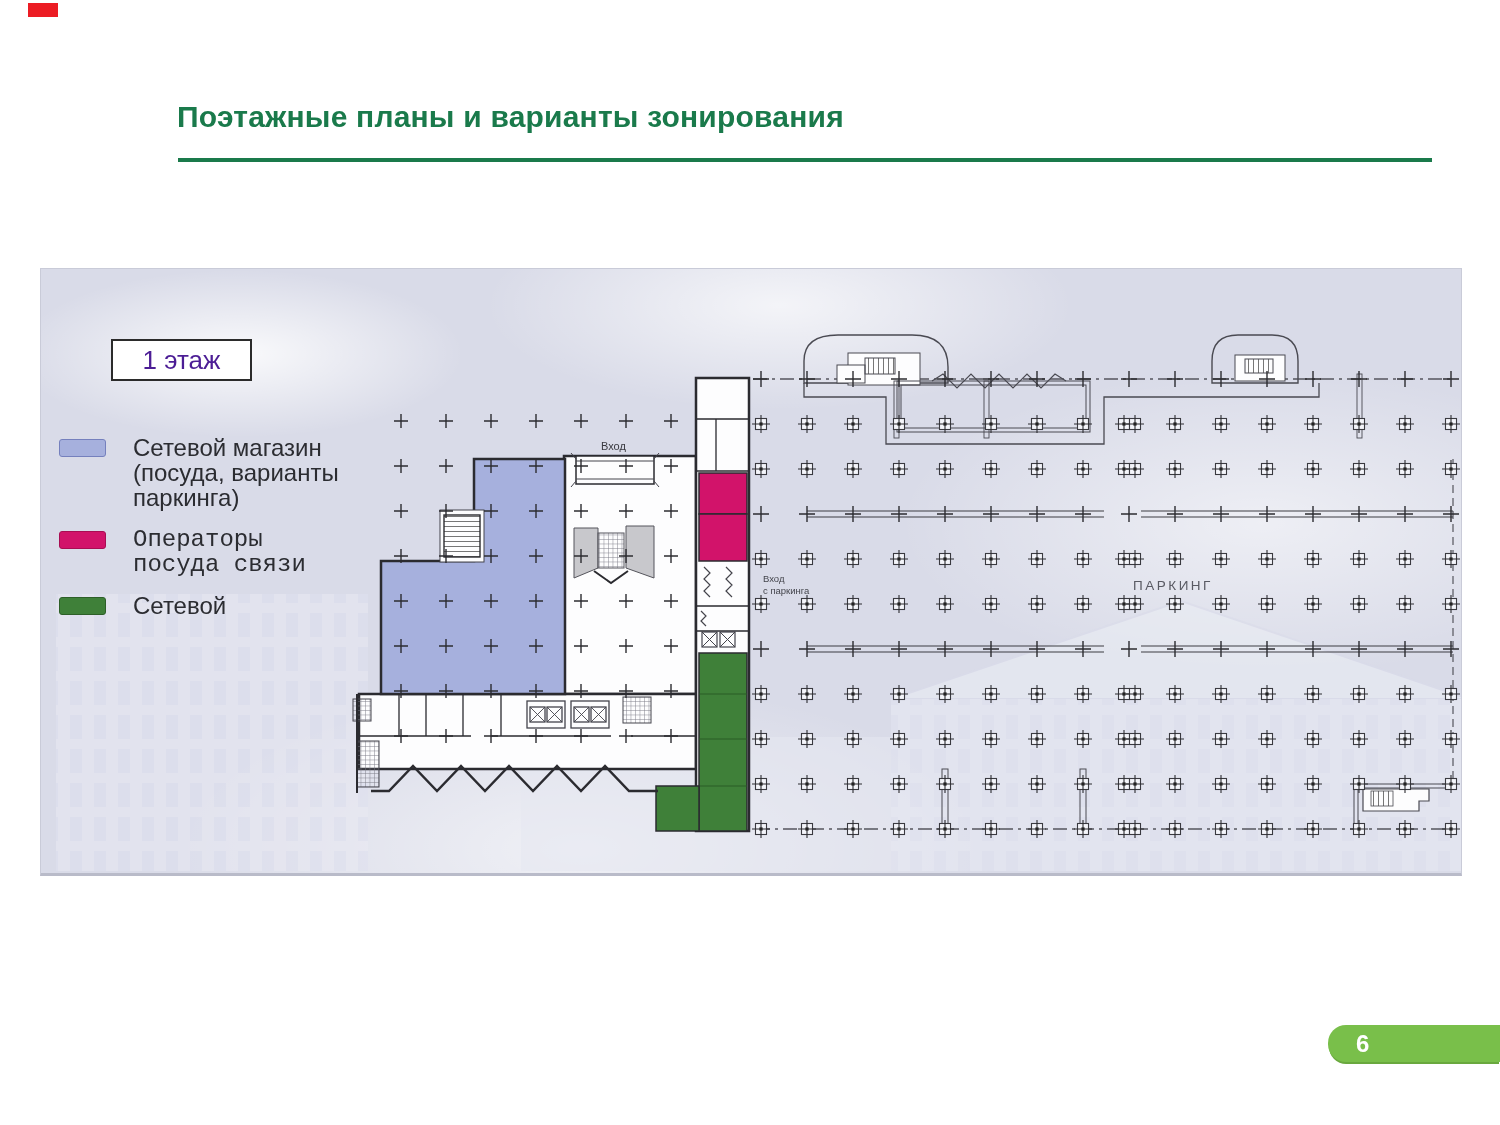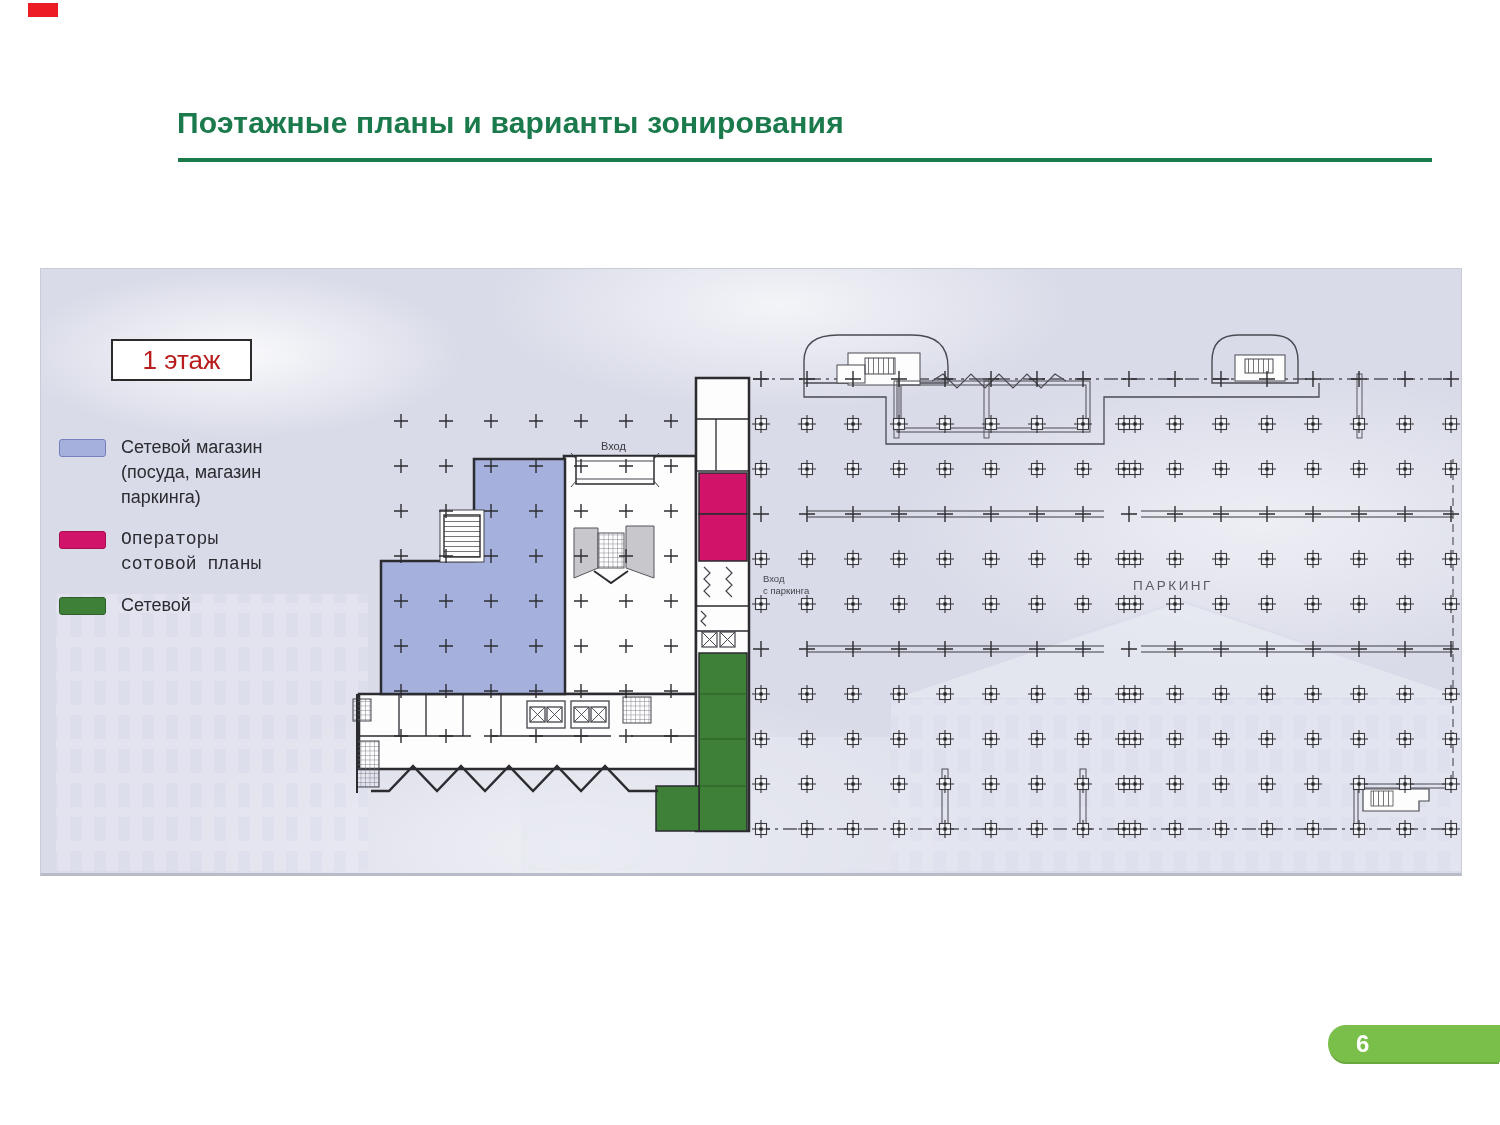--- a/index.html
+++ b/index.html
@@ -2,46 +2,46 @@
 <html><head>
 <meta charset="utf-8">
 <style>
   html,body{margin:0;padding:0;}
   body{
     width:1500px;height:1125px;position:relative;background:#ffffff;
     font-family:"Liberation Sans", sans-serif;overflow:hidden;
   }
   .red-mark{position:absolute;left:28px;top:3px;width:30px;height:14px;background:#ec1c24;}
   .page-title{
-    position:absolute;left:177px;top:106px;margin:0;
+    position:absolute;left:177px;top:100px;margin:0;
     font-size:30px;font-weight:bold;color:#1a7a4b;letter-spacing:.2px;
   }
   .title-rule{position:absolute;left:178px;top:158px;width:1254px;height:4px;background:#1a7a4b;}
   .plan{
     position:absolute;left:40px;top:268px;width:1420px;height:604px;
     border:1px solid #c9cbd8;border-bottom:3px solid #b9bbc9;
     background:
       radial-gradient(ellipse 320px 120px at 14% 14%, rgba(255,255,255,.85), rgba(255,255,255,0) 70%),
       radial-gradient(ellipse 420px 150px at 52% 6%, rgba(255,255,255,.7), rgba(255,255,255,0) 70%),
       radial-gradient(ellipse 520px 220px at 86% 42%, rgba(255,255,255,.55), rgba(255,255,255,0) 70%),
       radial-gradient(ellipse 600px 240px at 38% 96%, rgba(255,255,255,.6), rgba(255,255,255,0) 70%),
       #d9dbe8;
   }
   .plan svg{position:absolute;left:0;top:0;}
   .floor-label{
     position:absolute;left:70px;top:70px;width:137px;height:38px;
-    background:#fff;border:2px solid #2b2b2b;color:#b91c1c;
+    background:#fff;border:2px solid #2b2b2b;color:#4c1d95;
     font-size:26px;line-height:38px;text-align:center;
   }
   .legend{position:absolute;left:0;top:0;width:330px;height:400px;}
   .swatch{position:absolute;left:18px;width:45px;height:16px;border-radius:3px;}
   .swatch.blue{top:170px;background:#a6b0dd;border:1px solid #7580bd;}
   .swatch.pink{top:262px;background:#d2136a;border:1px solid #a80d53;}
   .swatch.green{top:328px;background:#3f8039;border:1px solid #2d5f28;}
-  .legend-label{position:absolute;left:80px;width:240px;font-size:18px;line-height:25px;color:#2b2c31;}
+  .legend-label{position:absolute;left:92px;width:240px;font-size:24px;line-height:25px;color:#2b2c31;}
   .legend-label.l1{top:166px;}
   .legend-label.l2{top:258px;font-family:Liberation Mono, monospace;}
   .legend-label.l3{top:324px;}
   .page-badge{
     position:absolute;right:0;top:1025px;width:172px;height:37px;
     background:#79bf4a;border-radius:18px 0 0 18px;
     box-shadow:0 3px 0 -1px #69a83e;
   }
   .page-badge span{
     display:inline-block;margin-left:28px;color:#fff;font-weight:bold;
@@ -692,27 +692,27 @@
       <text x="1132" y="321" font-size="13.5" letter-spacing="2.5" text-anchor="middle" fill="#595a63">ПАРКИНГ</text>
     </g>
   </svg>
 
   <div class="floor-label">1 этаж</div>
 
   <div class="legend">
     <div class="swatch blue"></div>
     <div class="legend-label l1">
       <div>Сетевой магазин</div>
-      <div>(посуда, магазин</div>
+      <div>(посуда, варианты</div>
       <div>паркинга)</div>
     </div>
     <div class="swatch pink"></div>
     <div class="legend-label l2">
       <div>Операторы</div>
-      <div>сотовой планы</div>
+      <div>посуда связи</div>
     </div>
     <div class="swatch green"></div>
     <div class="legend-label l3">
       <div>Сетевой</div>
     </div>
   </div>
 </div>
 
 <div class="page-badge">
   <span>6</span>

